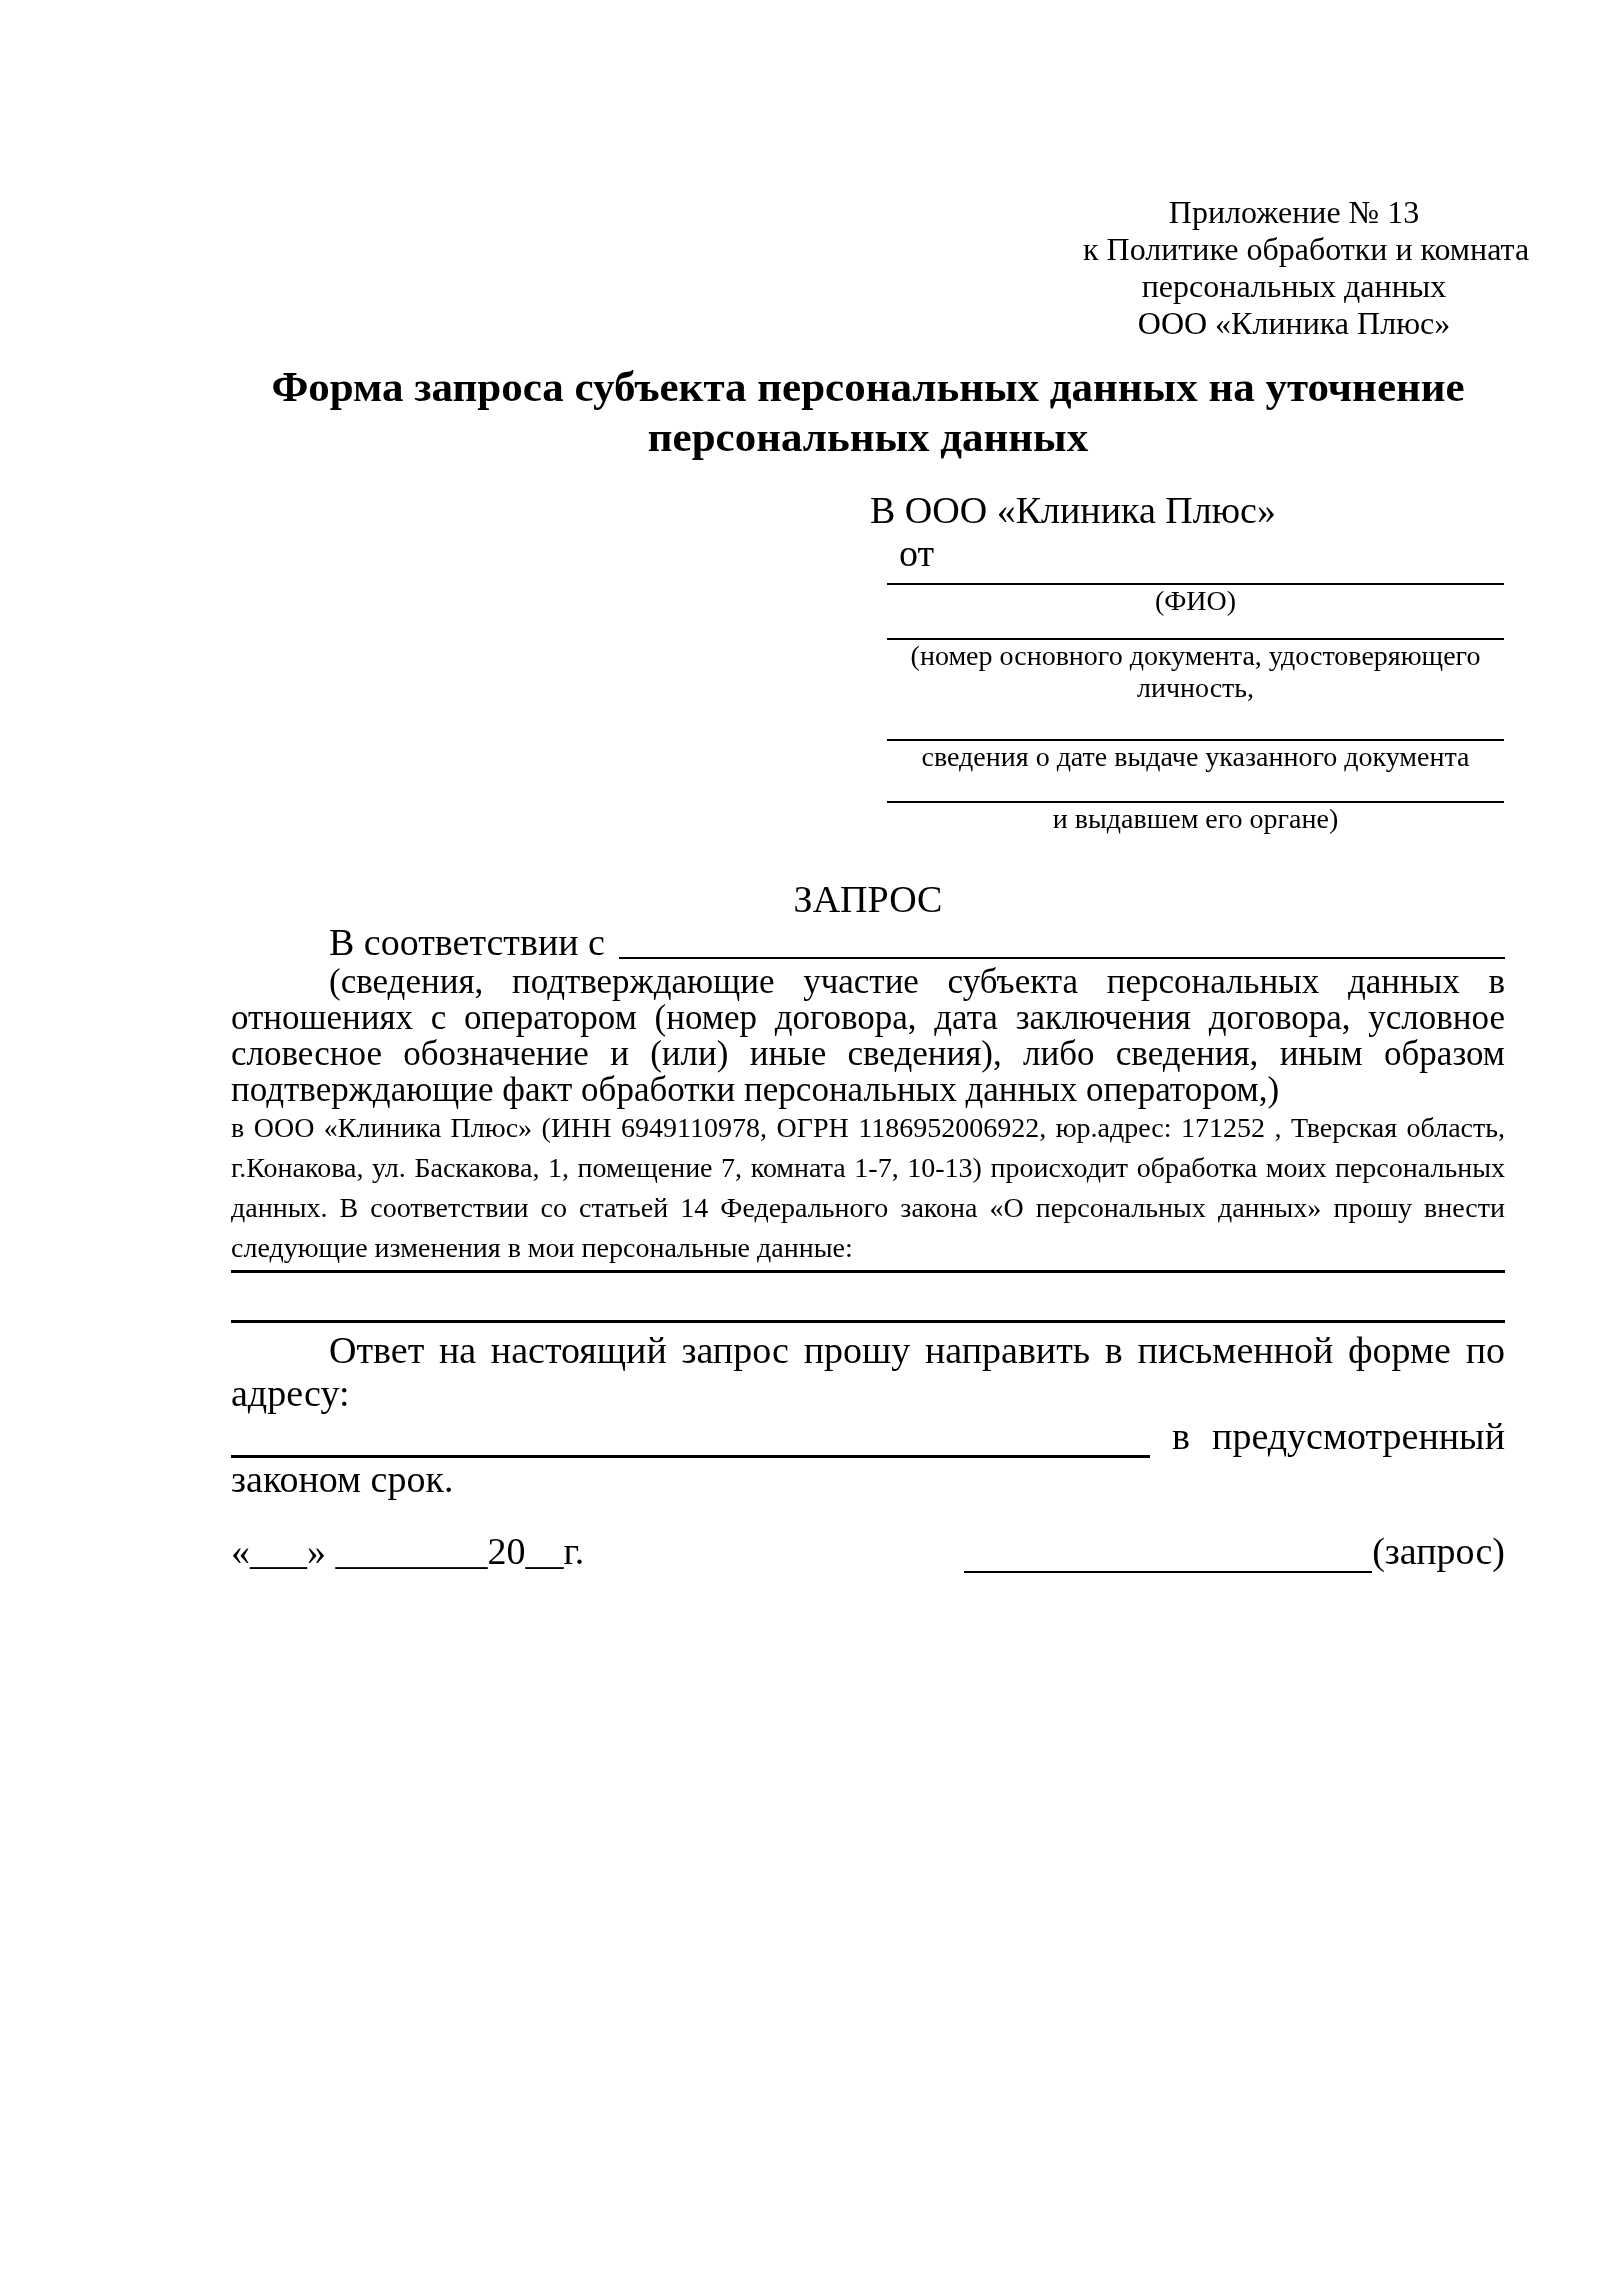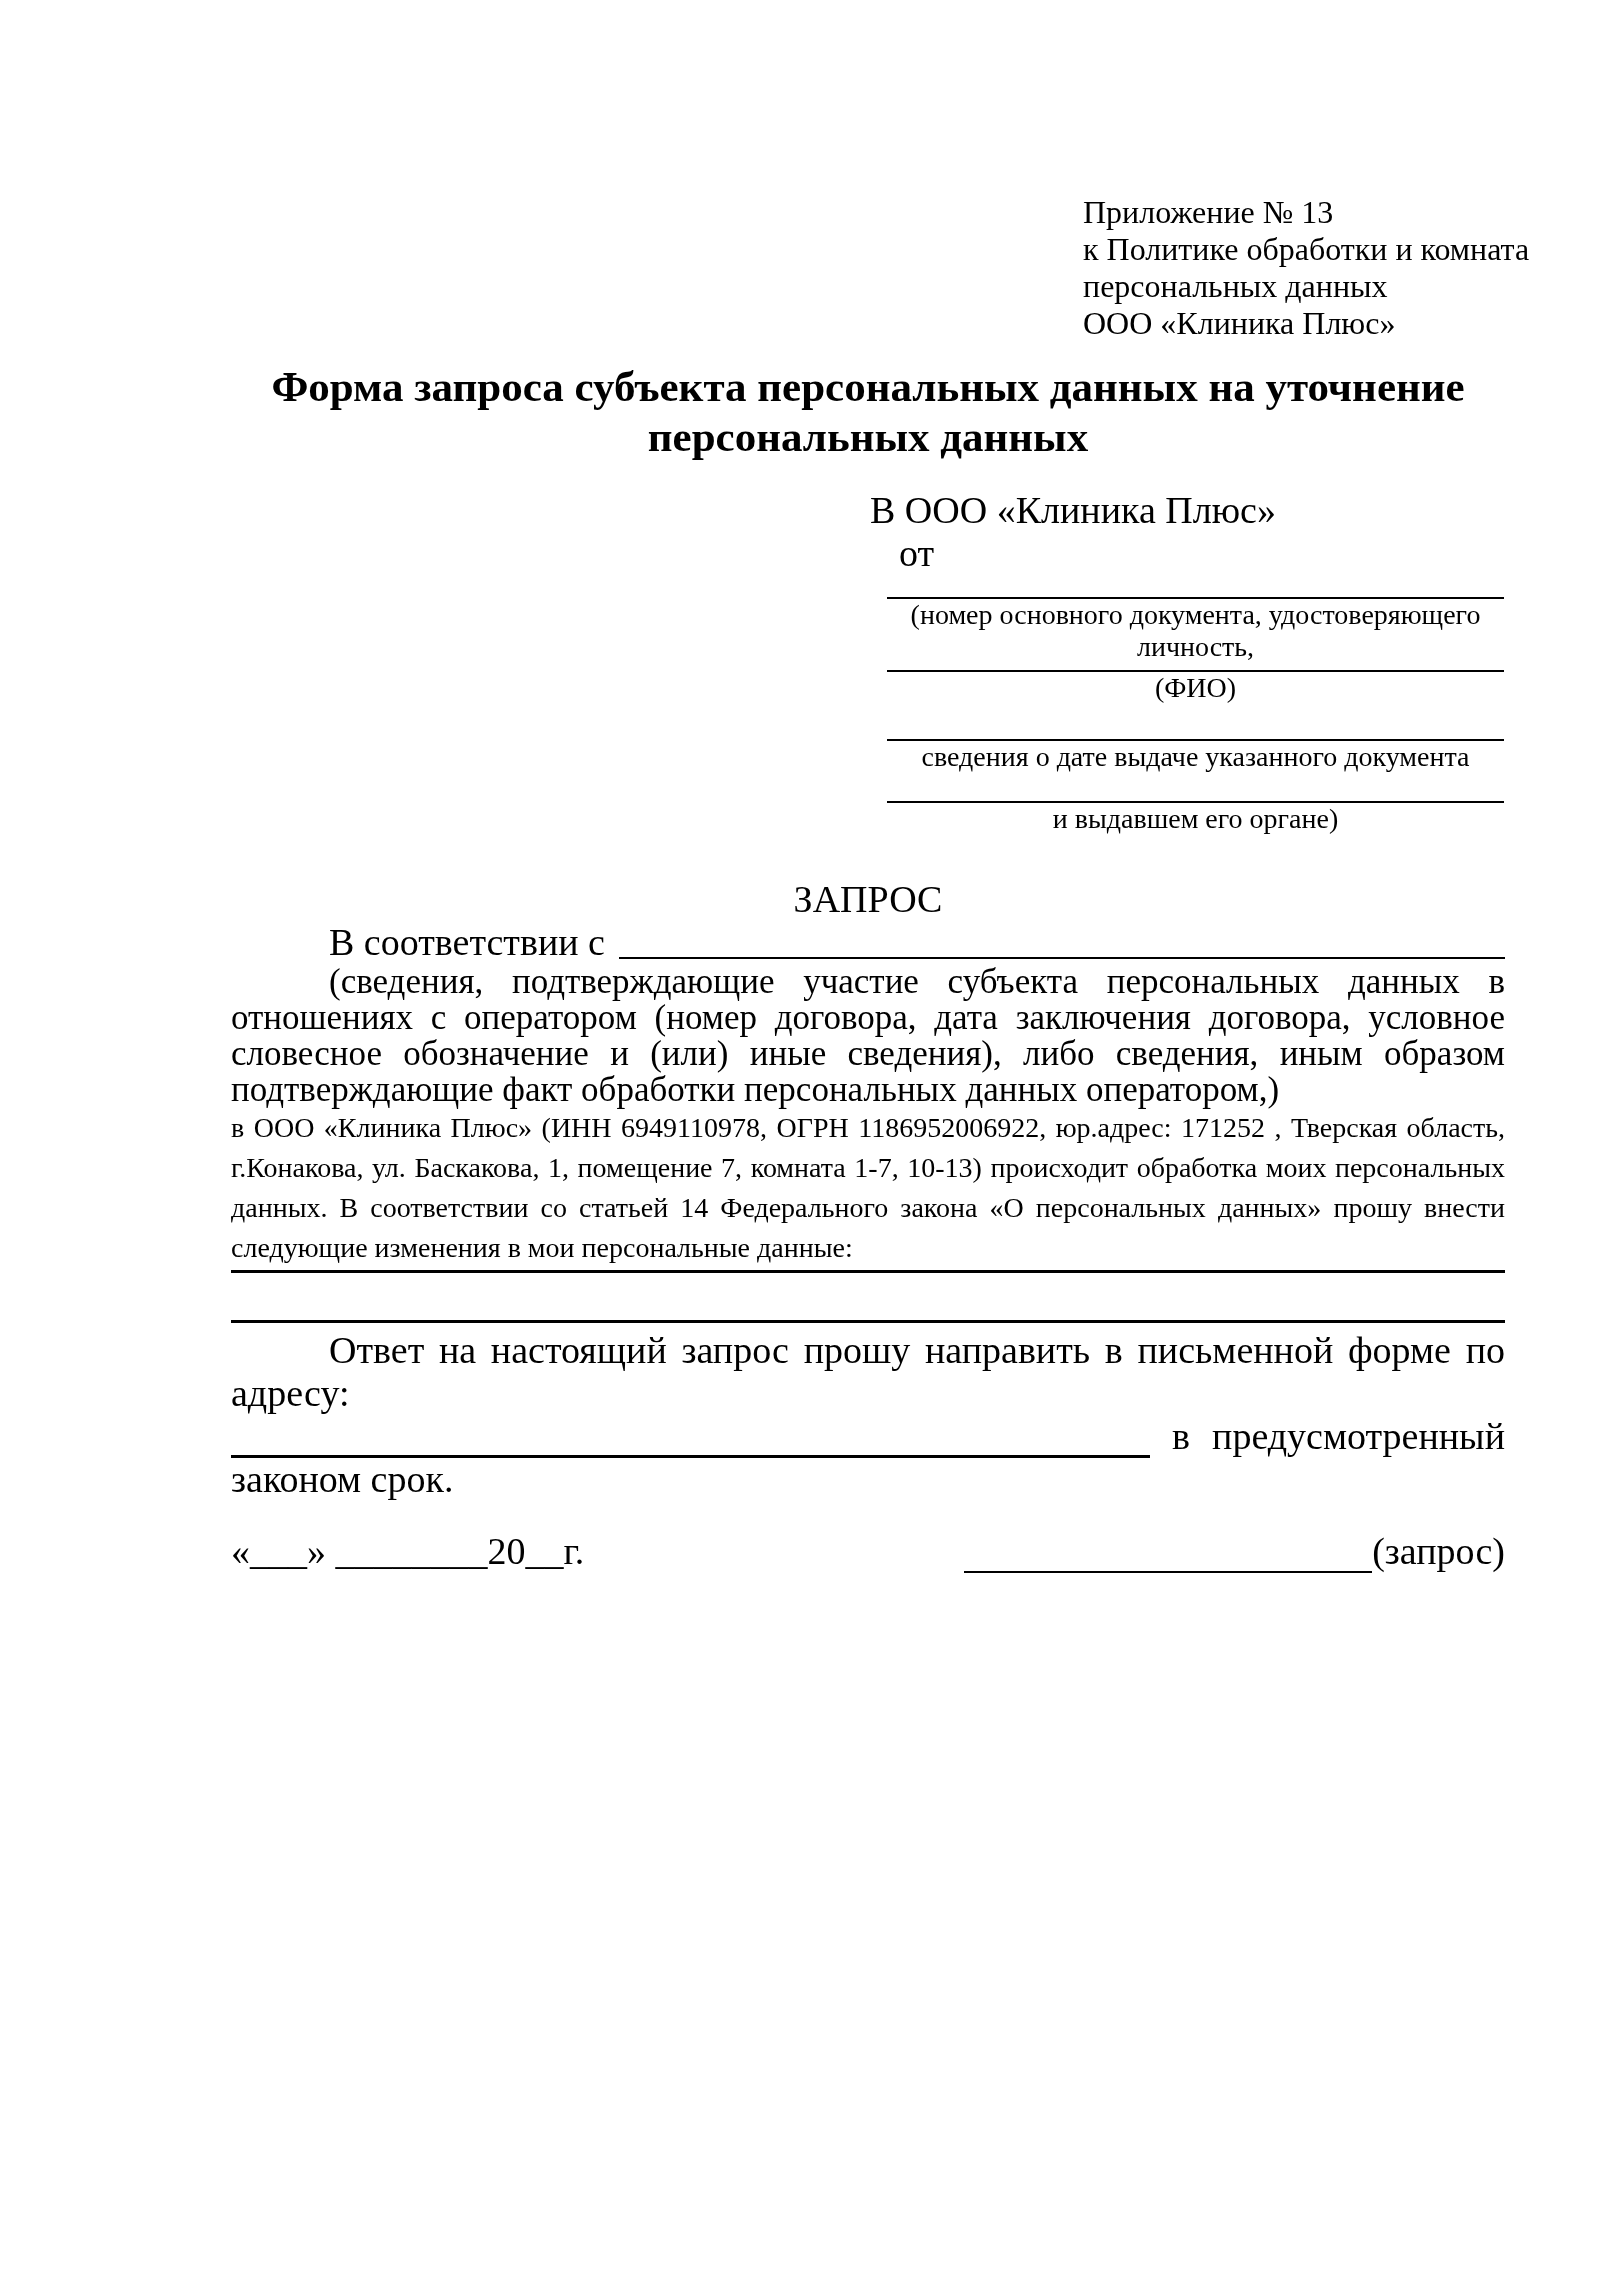--- a/index.html
+++ b/index.html
@@ -18,20 +18,21 @@
     padding: 194px 116px 0 231px;
     overflow: hidden;
   }
 
   
   .header-block {
     margin-left: 852px;
     font-size: 32px;
     line-height: 37px;
     white-space: nowrap;
+    text-align: center;
   }
 
   
   .doc-title {
     margin-top: 19.6px;
     text-align: center;
     font-weight: bold;
     font-size: 43px;
     line-height: 50px;
     font-family: Liberation Serif, serif;
@@ -163,27 +164,27 @@
   <div class="doc-title">
     <div>Форма запроса субъекта персональных данных на уточнение</div>
     <div>персональных данных</div>
   </div>
 
   <div class="addressee">
     <div class="addr-to">В ООО «Клиника Плюс»</div>
     <div class="addr-from">от</div>
 
     <div class="addr-field">
+      <div class="blank blank-h1"></div>
+      <div class="caption">(ФИО)</div>
+    </div>
+
+    <div class="addr-field">
       <div class="blank blank-h2"></div>
       <div class="caption">(номер основного документа, удостоверяющего личность,</div>
-    </div>
-
-    <div class="addr-field">
-      <div class="blank blank-h1"></div>
-      <div class="caption">(ФИО)</div>
     </div>
 
     <div class="addr-field">
       <div class="blank blank-h3"></div>
       <div class="caption">сведения о дате выдаче указанного документа</div>
     </div>
 
     <div class="addr-field">
       <div class="blank blank-h4"></div>
       <div class="caption">и выдавшем его органе)</div>

